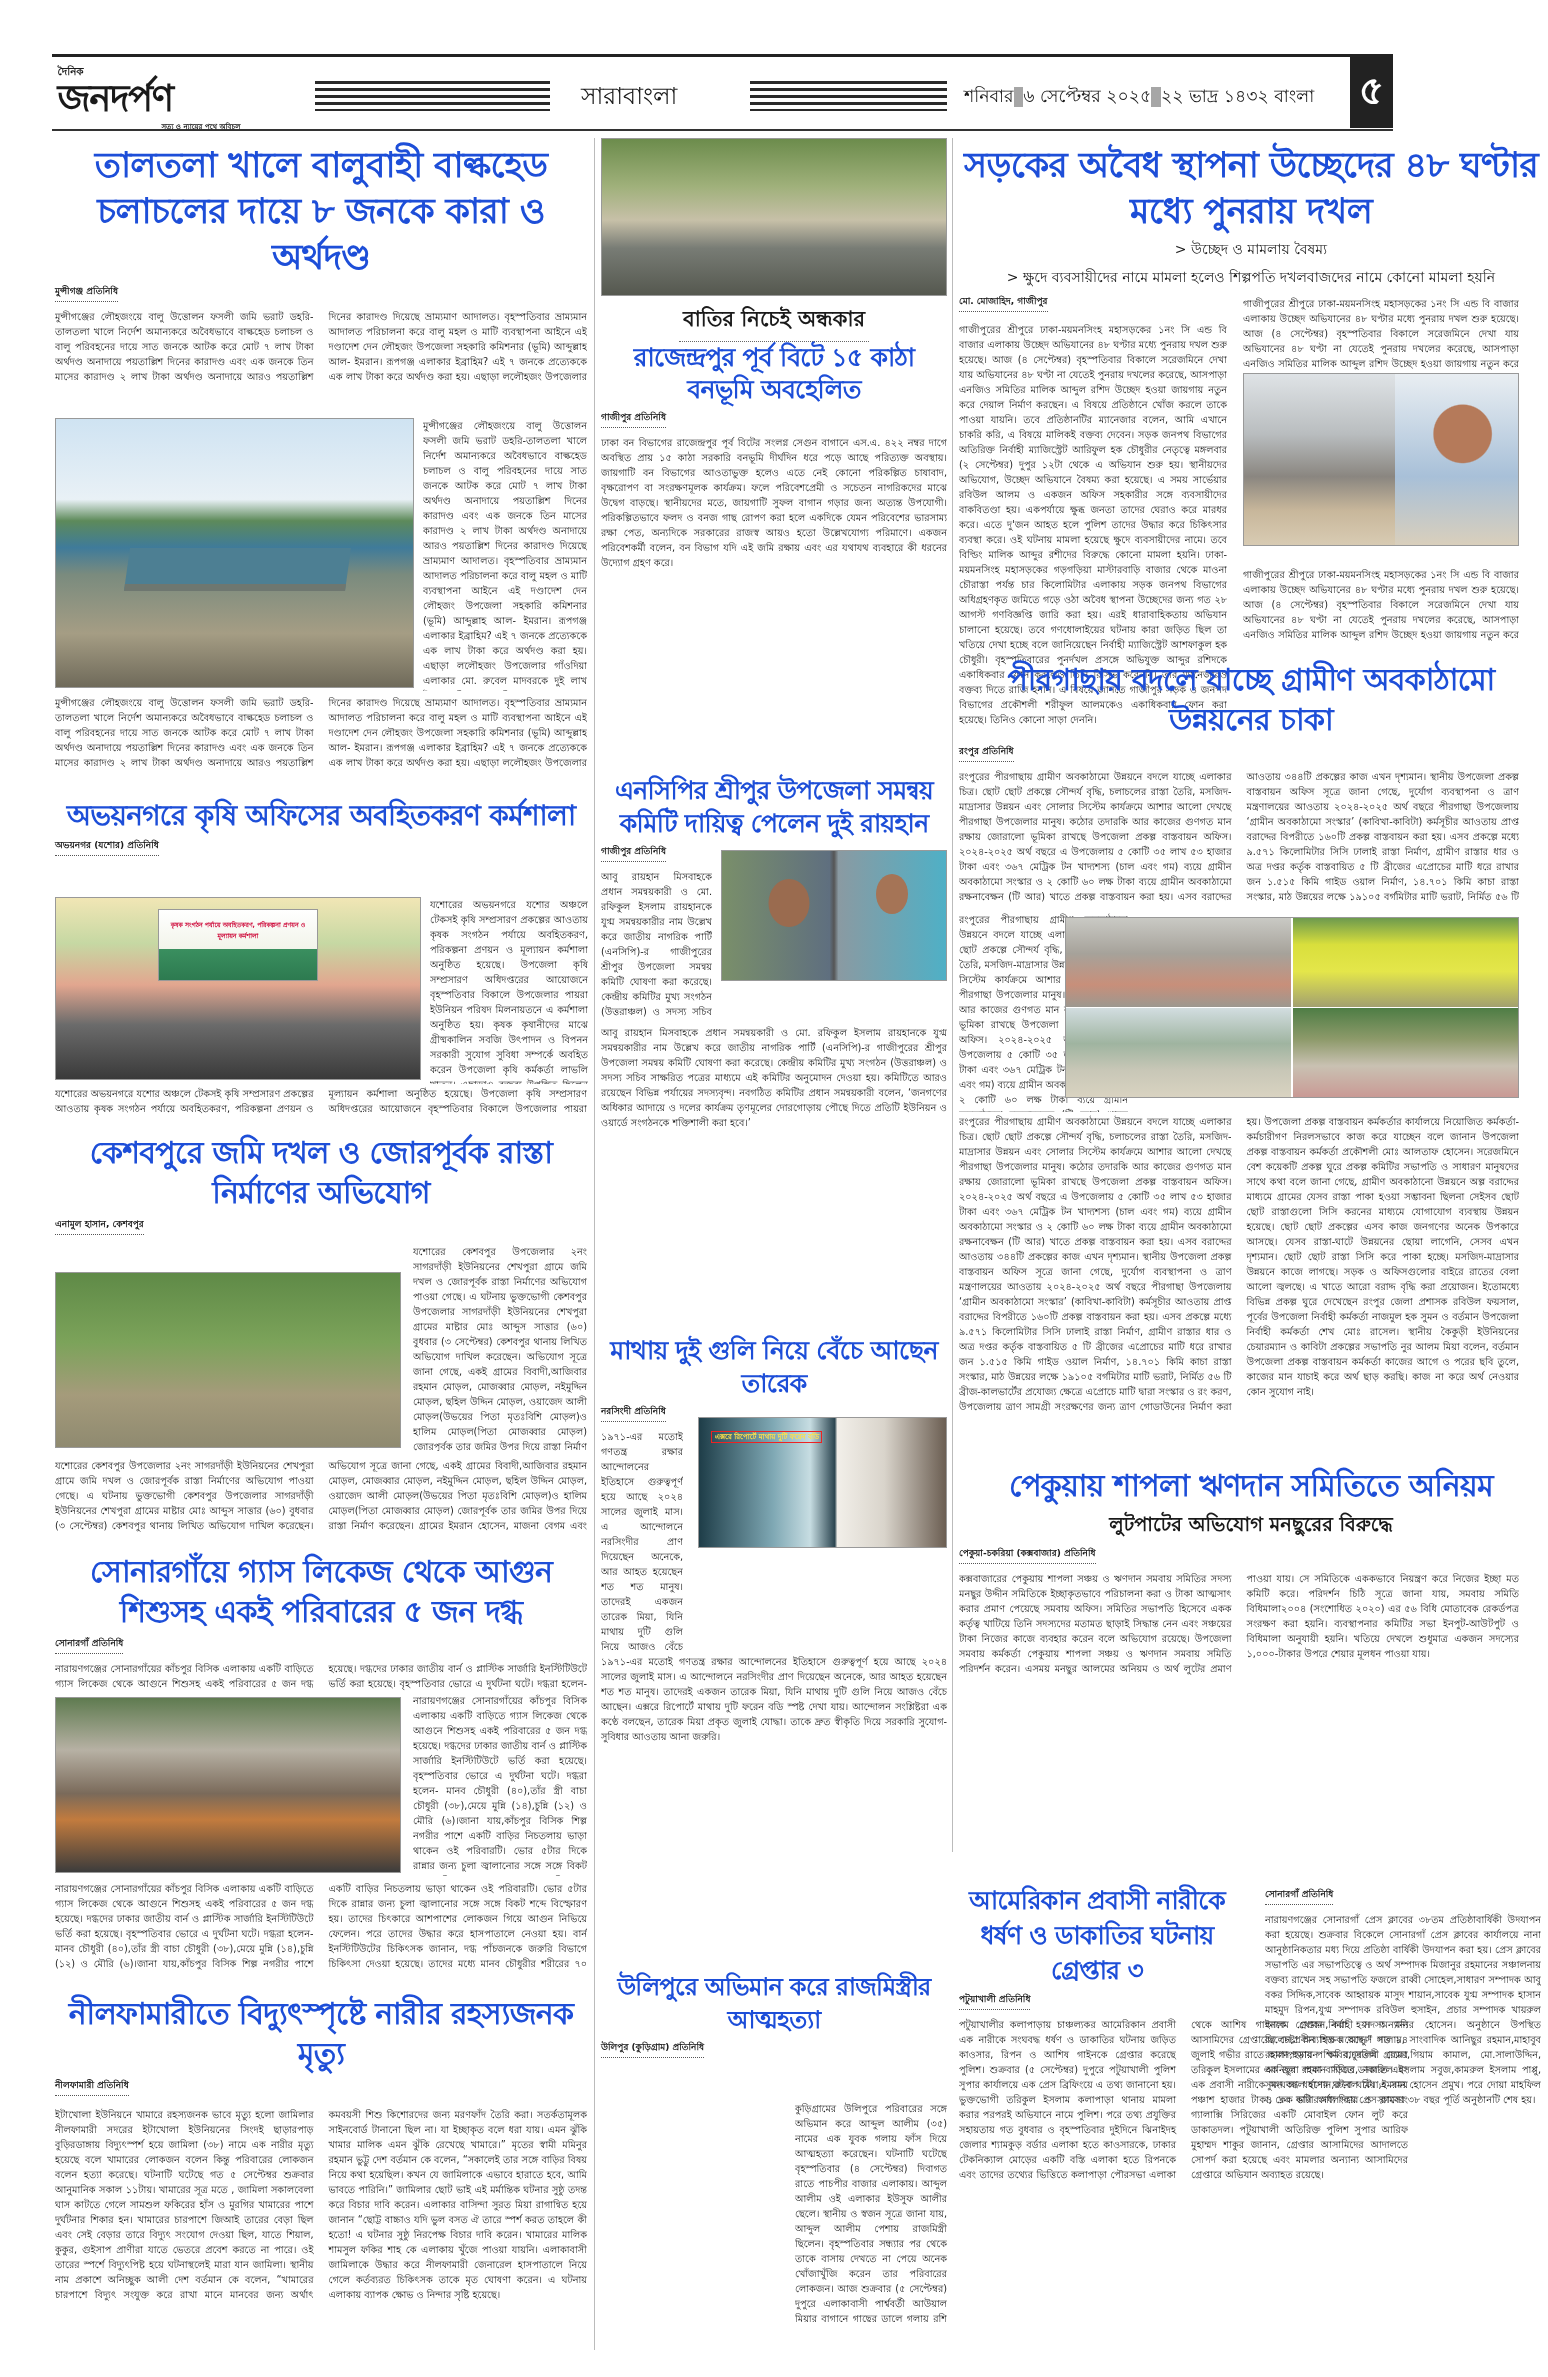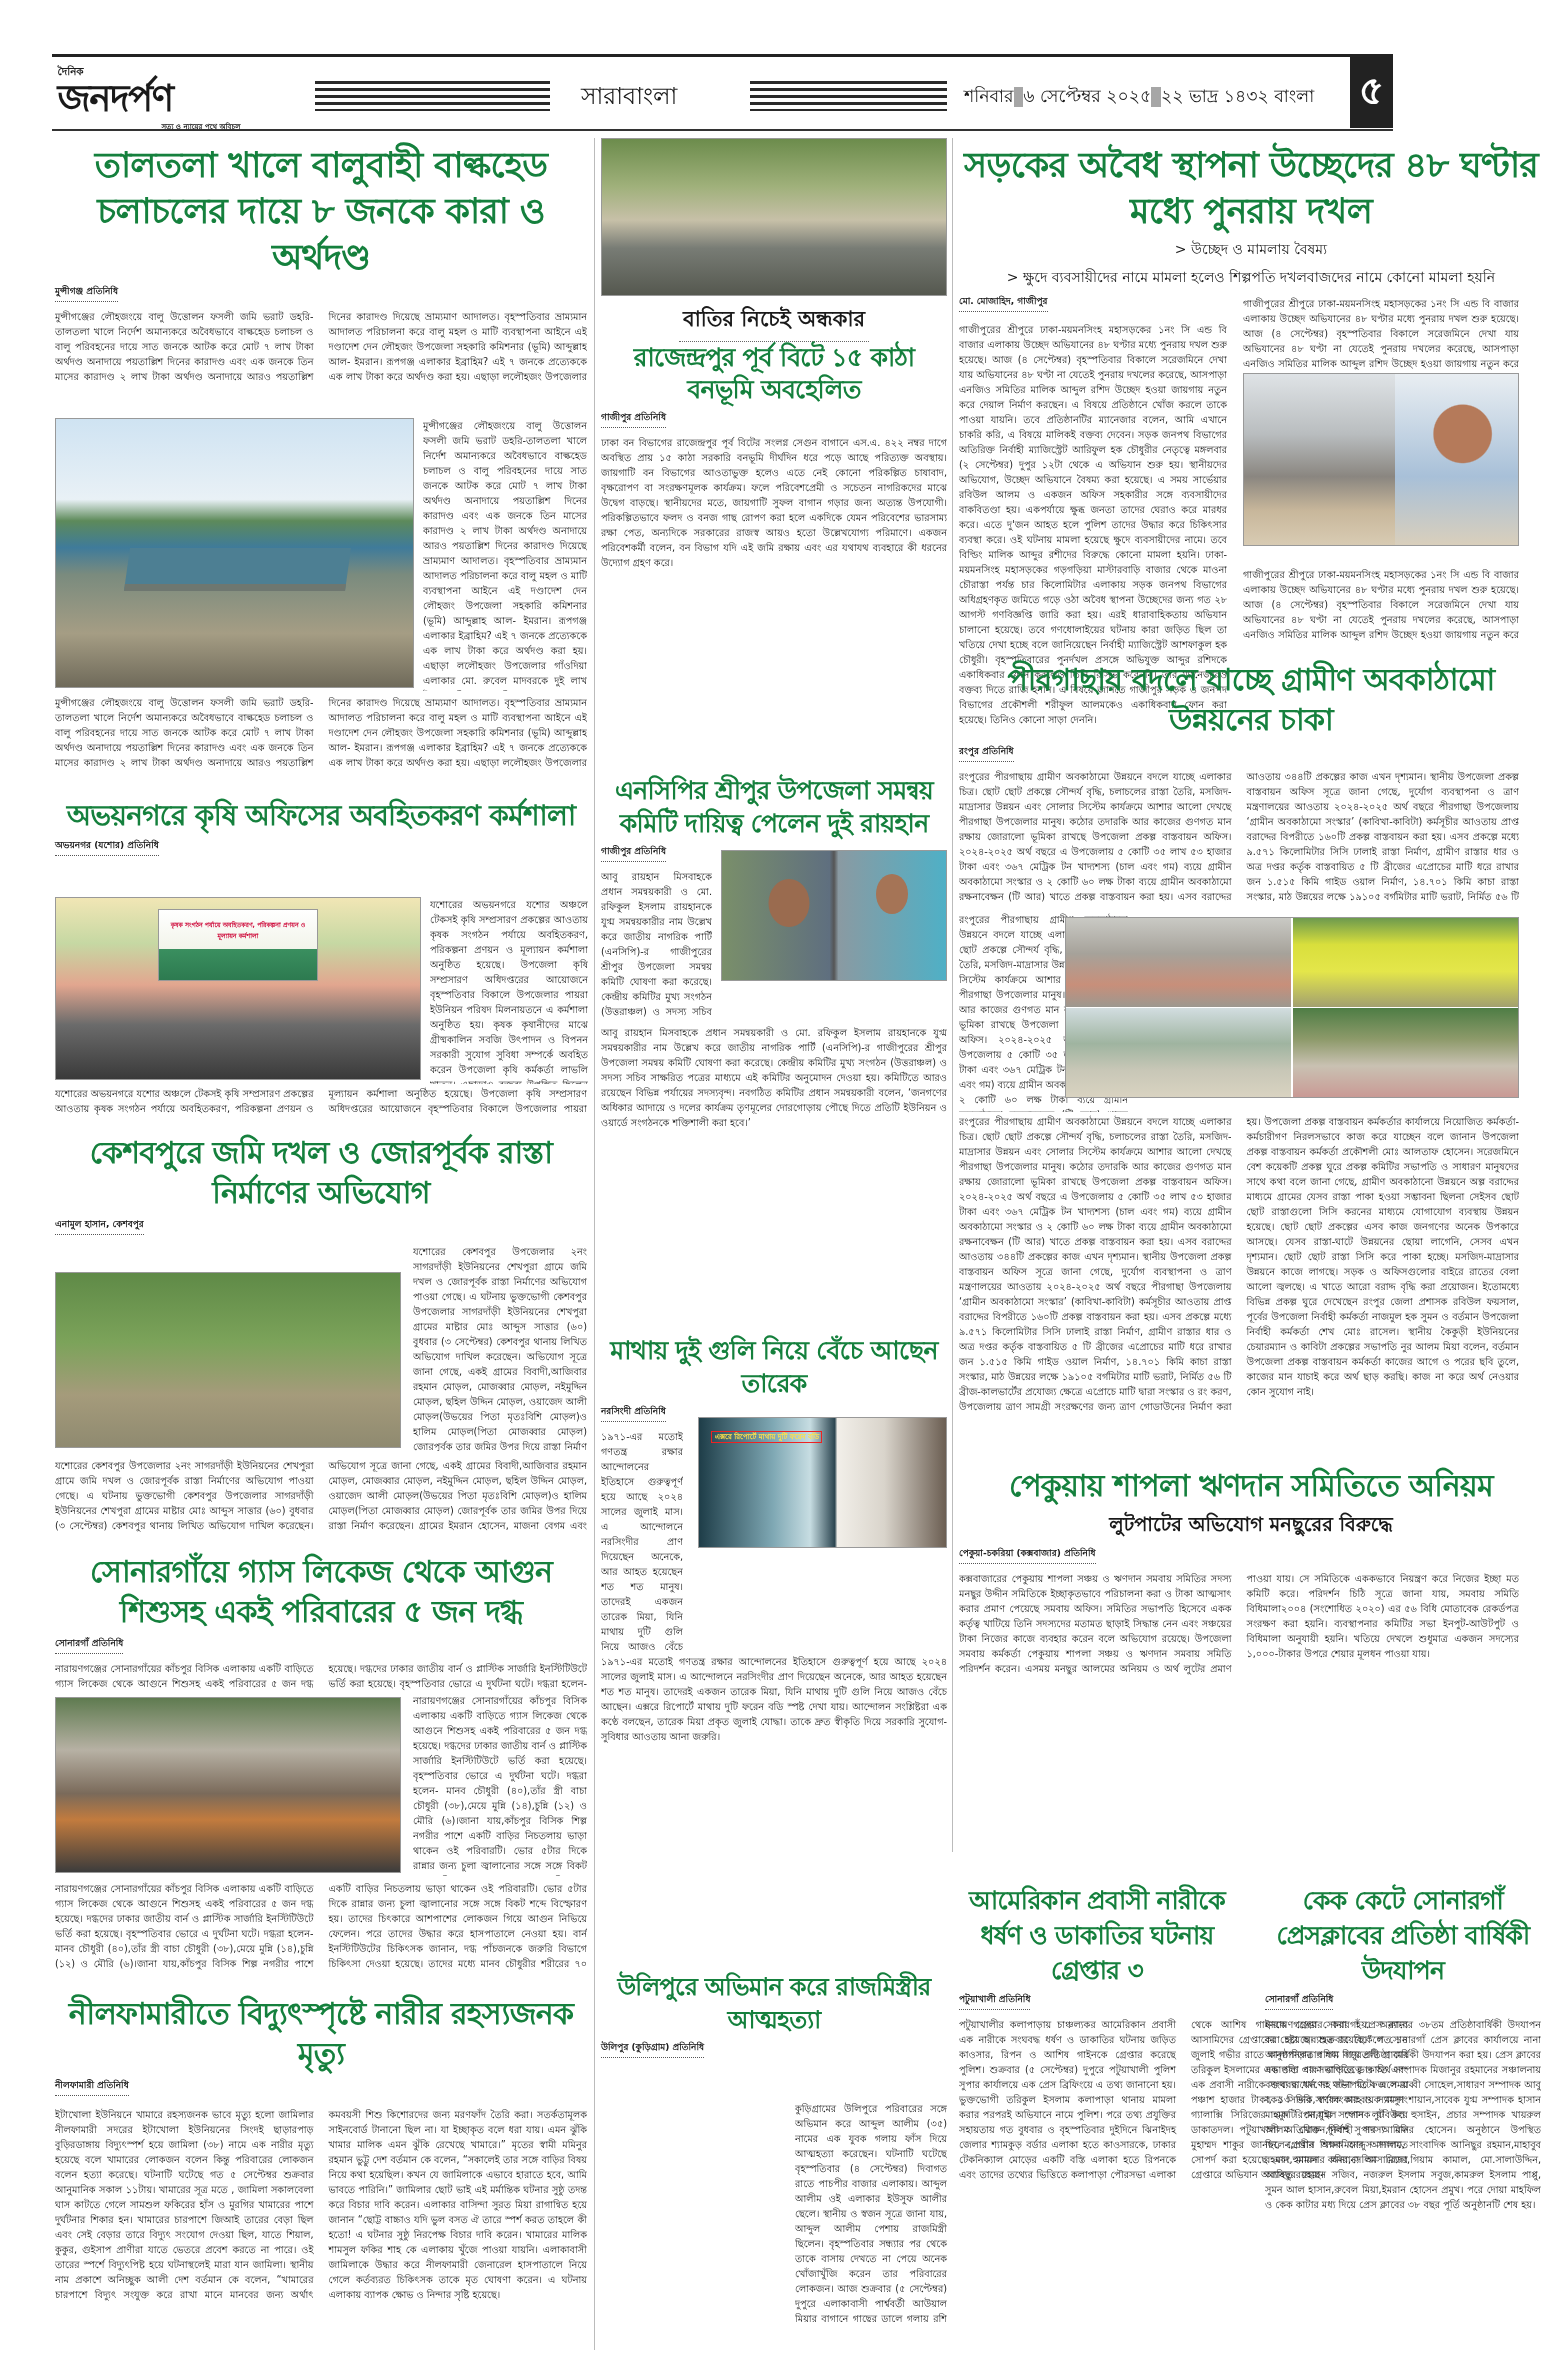--- a/index.html
+++ b/index.html
@@ -21,21 +21,21 @@
   .mast-date { position: absolute; left: 912px; top: 26px; font-size: 17.3px; display: flex; align-items: center; white-space: nowrap; }
   .mast-date .sq { display: inline-block; width: 9.7px; height: 19.4px; background: #a6a6a6; }
   .mast-page { position: absolute; right: 0; top: 0; width: 43px; height: 71px; background: #222; color: #fff;
     font-size: 39px; font-weight: bold; display: flex; align-items: center; justify-content: center; }
 
   
   .vrule { position: absolute; width: 0.7px; background: #bbb; }
 
   
   .art { position: absolute; }
-  .hl { font-weight: bold; text-align: center; color: #15803d; letter-spacing: -0.7px; }
+  .hl { font-weight: bold; text-align: center; color: #1d4ed8; letter-spacing: -0.7px; }
   .hl-xl { font-size: 35px; line-height: 46px; }
   .hl-l { font-size: 30px; line-height: 40px; }
   .hl-m { font-size: 28px; line-height: 36px; }
   .hl-serif { font-family: "DejaVu Serif", serif; }
   .kicker { font-size: 21px; text-align: center; font-weight: bold; border-bottom: 1.4px dotted #666; display: inline-block; padding: 0 4.1px 2.8px; }
   .subhl { font-size: 14px; text-align: center; margin-top: 4.1px; }
   .byline { display: inline-block; font-size: 9px; font-weight: bold; border-bottom: 1.4px dotted #555; padding-bottom: 2.1px; margin: 4.1px 0 7px; }
   .body-cols { column-gap: 15px; font-size: 9.7px; line-height: 15px; text-align: justify; color: #222; }
   .body-cols.c2 { column-count: 2; }
   .txt { font-size: 9.7px; line-height: 15px; text-align: justify; color: #222; }
@@ -203,17 +203,16 @@
   <div class="body-cols c2" style="width:560px; height:290px; overflow:hidden;">কক্সবাজারের পেকুয়ায় শাপলা সঞ্চয় ও ঋণদান সমবায় সমিতির সদস্য মনছুর উদ্দীন সমিতিকে ইচ্ছাকৃতভাবে পরিচালনা করা ও টাকা আত্মসাৎ করার প্রমাণ পেয়েছে সমবায় অফিস। সমিতির সভাপতি হিসেবে একক কর্তৃত্ব খাটিয়ে তিনি সদস্যদের মতামত ছাড়াই সিদ্ধান্ত নেন এবং সঞ্চয়ের টাকা নিজের কাজে ব্যবহার করেন বলে অভিযোগ রয়েছে। উপজেলা সমবায় কর্মকর্তা পেকুয়ায় শাপলা সঞ্চয় ও ঋণদান সমবায় সমিতি পরিদর্শন করেন। এসময় মনছুর আলমের অনিয়ম ও অর্থ লুটের প্রমাণ পাওয়া যায়। সে সমিতিকে এককভাবে নিয়ন্ত্রণ করে নিজের ইচ্ছা মত কমিটি করে। পরিদর্শন চিঠি সূত্রে জানা যায়, সমবায় সমিতি বিধিমালা২০০৪ (সংশোধিত ২০২০) এর ৫৬ বিধি মোতাবেক রেকর্ডপত্র সংরক্ষণ করা হয়নি। ব্যবস্থাপনার কমিটির সভা ইনপুট-আউটপুট ও বিধিমালা অনুযায়ী হয়নি। খতিয়ে দেখলে শুধুমাত্র একজন সদস্যের ১,০০০-টাকার উপরে শেয়ার মূলধন পাওয়া যায়।</div>
 </article>
 
 <article class="art" style="left:959px; top:1883px; width:276px;">
   <h2 class="hl hl-m" style="font-size:25px; line-height:35px;">আমেরিকান প্রবাসী নারীকে ধর্ষণ ও ডাকাতির ঘটনায় গ্রেপ্তার ৩</h2>
   <div class="byline">পটুয়াখালী প্রতিনিধি</div>
   <div class="body-cols c2" style="width:449px; height:318px; overflow:hidden;">পটুয়াখালীর কলাপাড়ায় চাঞ্চল্যকর আমেরিকান প্রবাসী এক নারীকে সংঘবদ্ধ ধর্ষণ ও ডাকাতির ঘটনায় জড়িত কাওসার, রিপন ও আশিষ গাইনকে গ্রেপ্তার করেছে পুলিশ। শুক্রবার (৫ সেপ্টেম্বর) দুপুরে পটুয়াখালী পুলিশ সুপার কার্যালয়ে এক প্রেস ব্রিফিংয়ে এ তথ্য জানানো হয়। ভুক্তভোগী তরিকুল ইসলাম কলাপাড়া থানায় মামলা করার পরপরই অভিযানে নামে পুলিশ। পরে তথ্য প্রযুক্তির সহায়তায় গত বুধবার ও বৃহস্পতিবার দুইদিনে ঝিনাইদহ জেলার শ্যামকুড় বর্ডার এলাকা হতে কাওসারকে, ঢাকার টেকনিক্যাল মোড়ের একটি বস্তি এলাকা হতে রিপনকে এবং তাদের তথ্যের ভিত্তিতে কলাপাড়া পৌরসভা এলাকা থেকে আশিষ গাইনকে গ্রেপ্তার করা হয়। অন্যান্য আসামিদের গ্রেপ্তারের চেষ্টা অব্যাহত রয়েছে।” গত ১৪ জুলাই গভীর রাতে কালাপাড়ার পশ্চিম বাদুরতলী গ্রামের তরিকুল ইসলামের এক তলা পাকা বাড়িতে ডাকাতি এবং এক প্রবাসী নারীকে সংঘবদ্ধ ধর্ষণের ঘটনা ঘটে। এ সময় পঞ্চাশ হাজার টাকা, ১৩ ভরি স্বর্ণালংকার ও স্যামসাং গ্যালাক্সি সিরিজের একটি মোবাইল ফোন লুট করে ডাকাতদল। পটুয়াখালী অতিরিক্ত পুলিশ সুপার আরিফ মুহাম্মদ শাকুর জানান, গ্রেপ্তার আসামিদের আদালতে সোপর্দ করা হয়েছে এবং মামলার অন্যান্য আসামিদের গ্রেপ্তারে অভিযান অব্যাহত রয়েছে।</div>
 </article>
 
 <article class="art" style="left:1265px; top:1883px; width:276px;">
-  <h2 class="hl hl-m" style="font-size:25px; line-height:35px;">কেক কেটে সোনারগাঁ প্রেসক্লাবের প্রতিষ্ঠা বার্ষিকী উদযাপন</h2>
   <div class="byline">সোনারগাঁ প্রতিনিধি</div>
   <div class="txt" style="height:332px; overflow:hidden;">নারায়ণগঞ্জের সোনারগাঁ প্রেস ক্লাবের ৩৮তম প্রতিষ্ঠাবার্ষিকী উদযাপন করা হয়েছে। শুক্রবার বিকেলে সোনারগাঁ প্রেস ক্লাবের কার্যালয়ে নানা আনুষ্ঠানিকতার মধ্য দিয়ে প্রতিষ্ঠা বার্ষিকী উদযাপন করা হয়। প্রেস ক্লাবের সভাপতি এর সভাপতিত্বে ও অর্থ সম্পাদক মিজানুর রহমানের সঞ্চালনায় বক্তব্য রাখেন সহ সভাপতি ফজলে রাব্বী সোহেল,সাধারণ সম্পাদক আবু বকর সিদ্দিক,সাবেক আহ্বায়ক মাসুদ শায়ান,সাবেক যুগ্ম সম্পাদক হাসান মাহমুদ রিপন,যুগ্ম সম্পাদক রবিউল হুসাইন, প্রচার সম্পাদক খায়রুল আলম খোকন,নির্বাহী সদস্য মনির হোসেন। অনুষ্ঠানে উপস্থিত ছিলেন,প্রবীন শিক্ষক আব্দুস সালাম, সাংবাদিক আনিছুর রহমান,মাহাবুব রহমান,হুমায়ন কবির,সেলিম রেজা,গিয়াম কামাল, মো.সালাউদ্দিন, আনিছুর রহমান সজিব, নজরুল ইসলাম সবুজ,কামরুল ইসলাম পাপ্পু, সুমন আল হাসান,রুবেল মিয়া,ইমরান হোসেন প্রমুখ। পরে দোয়া মাহফিল ও কেক কাটার মধ্য দিয়ে প্রেস ক্লাবের ৩৮ বছর পূর্তি অনুষ্ঠানটি শেষ হয়।</div>
 </article>
 
 
 </body></html>

